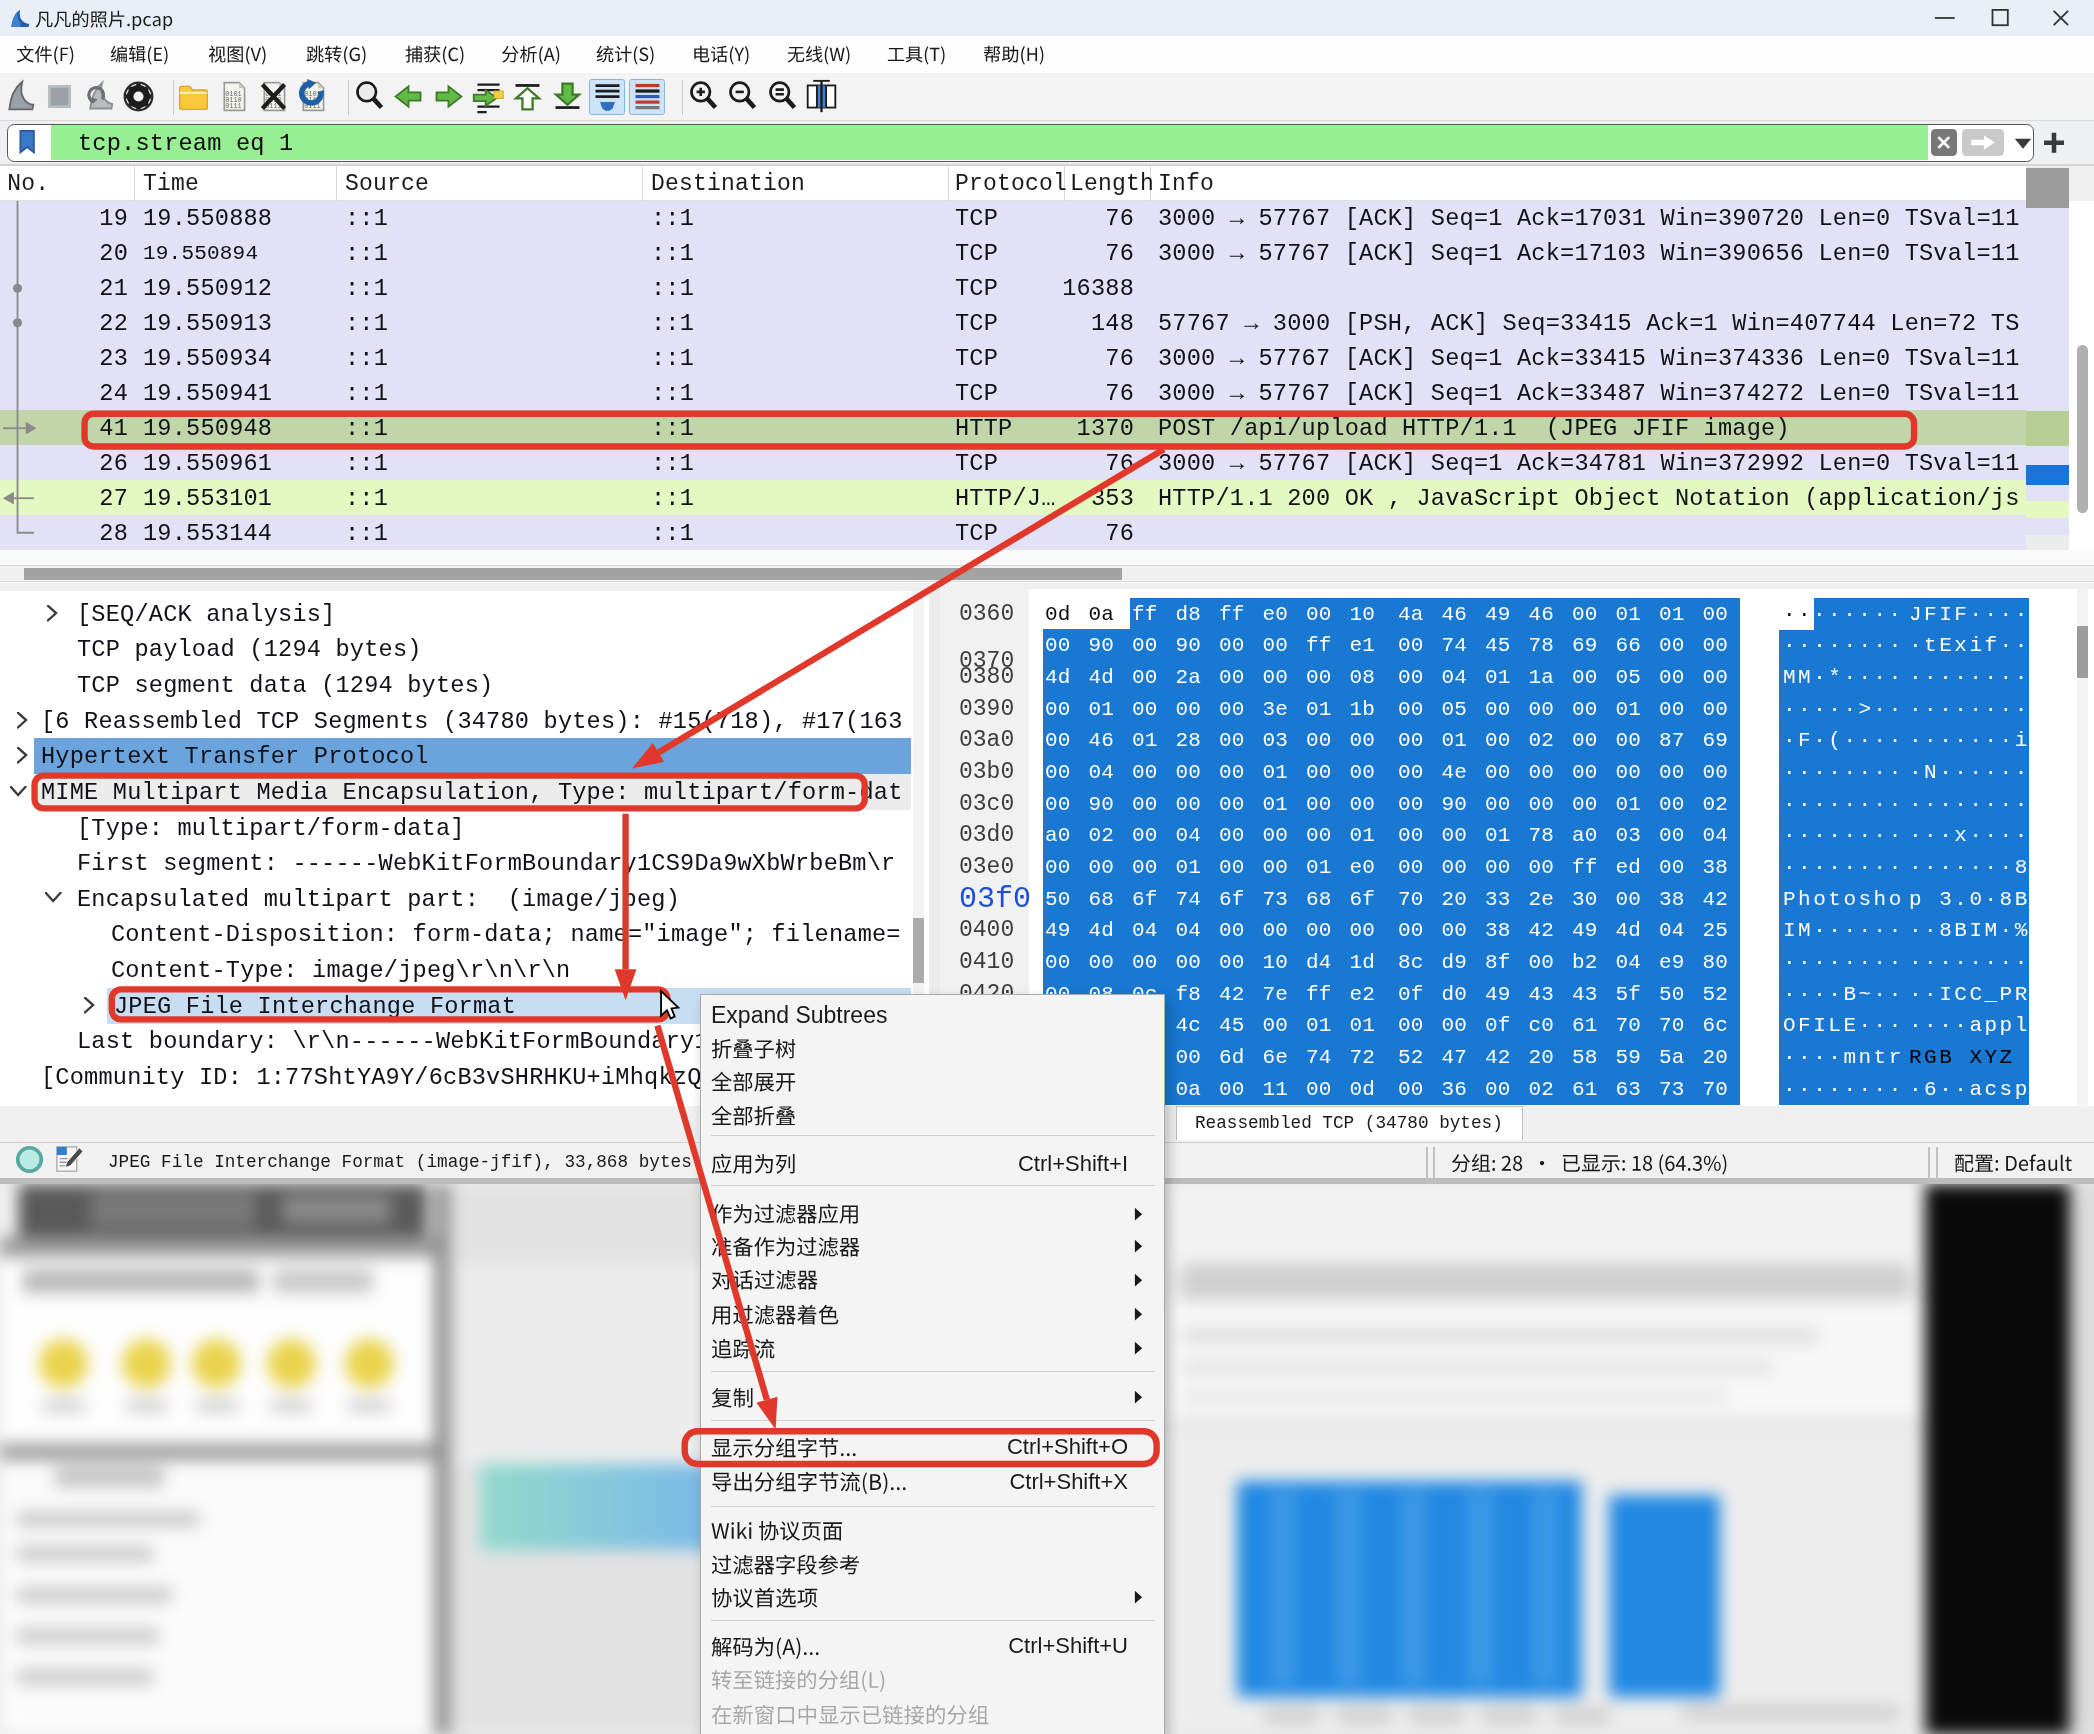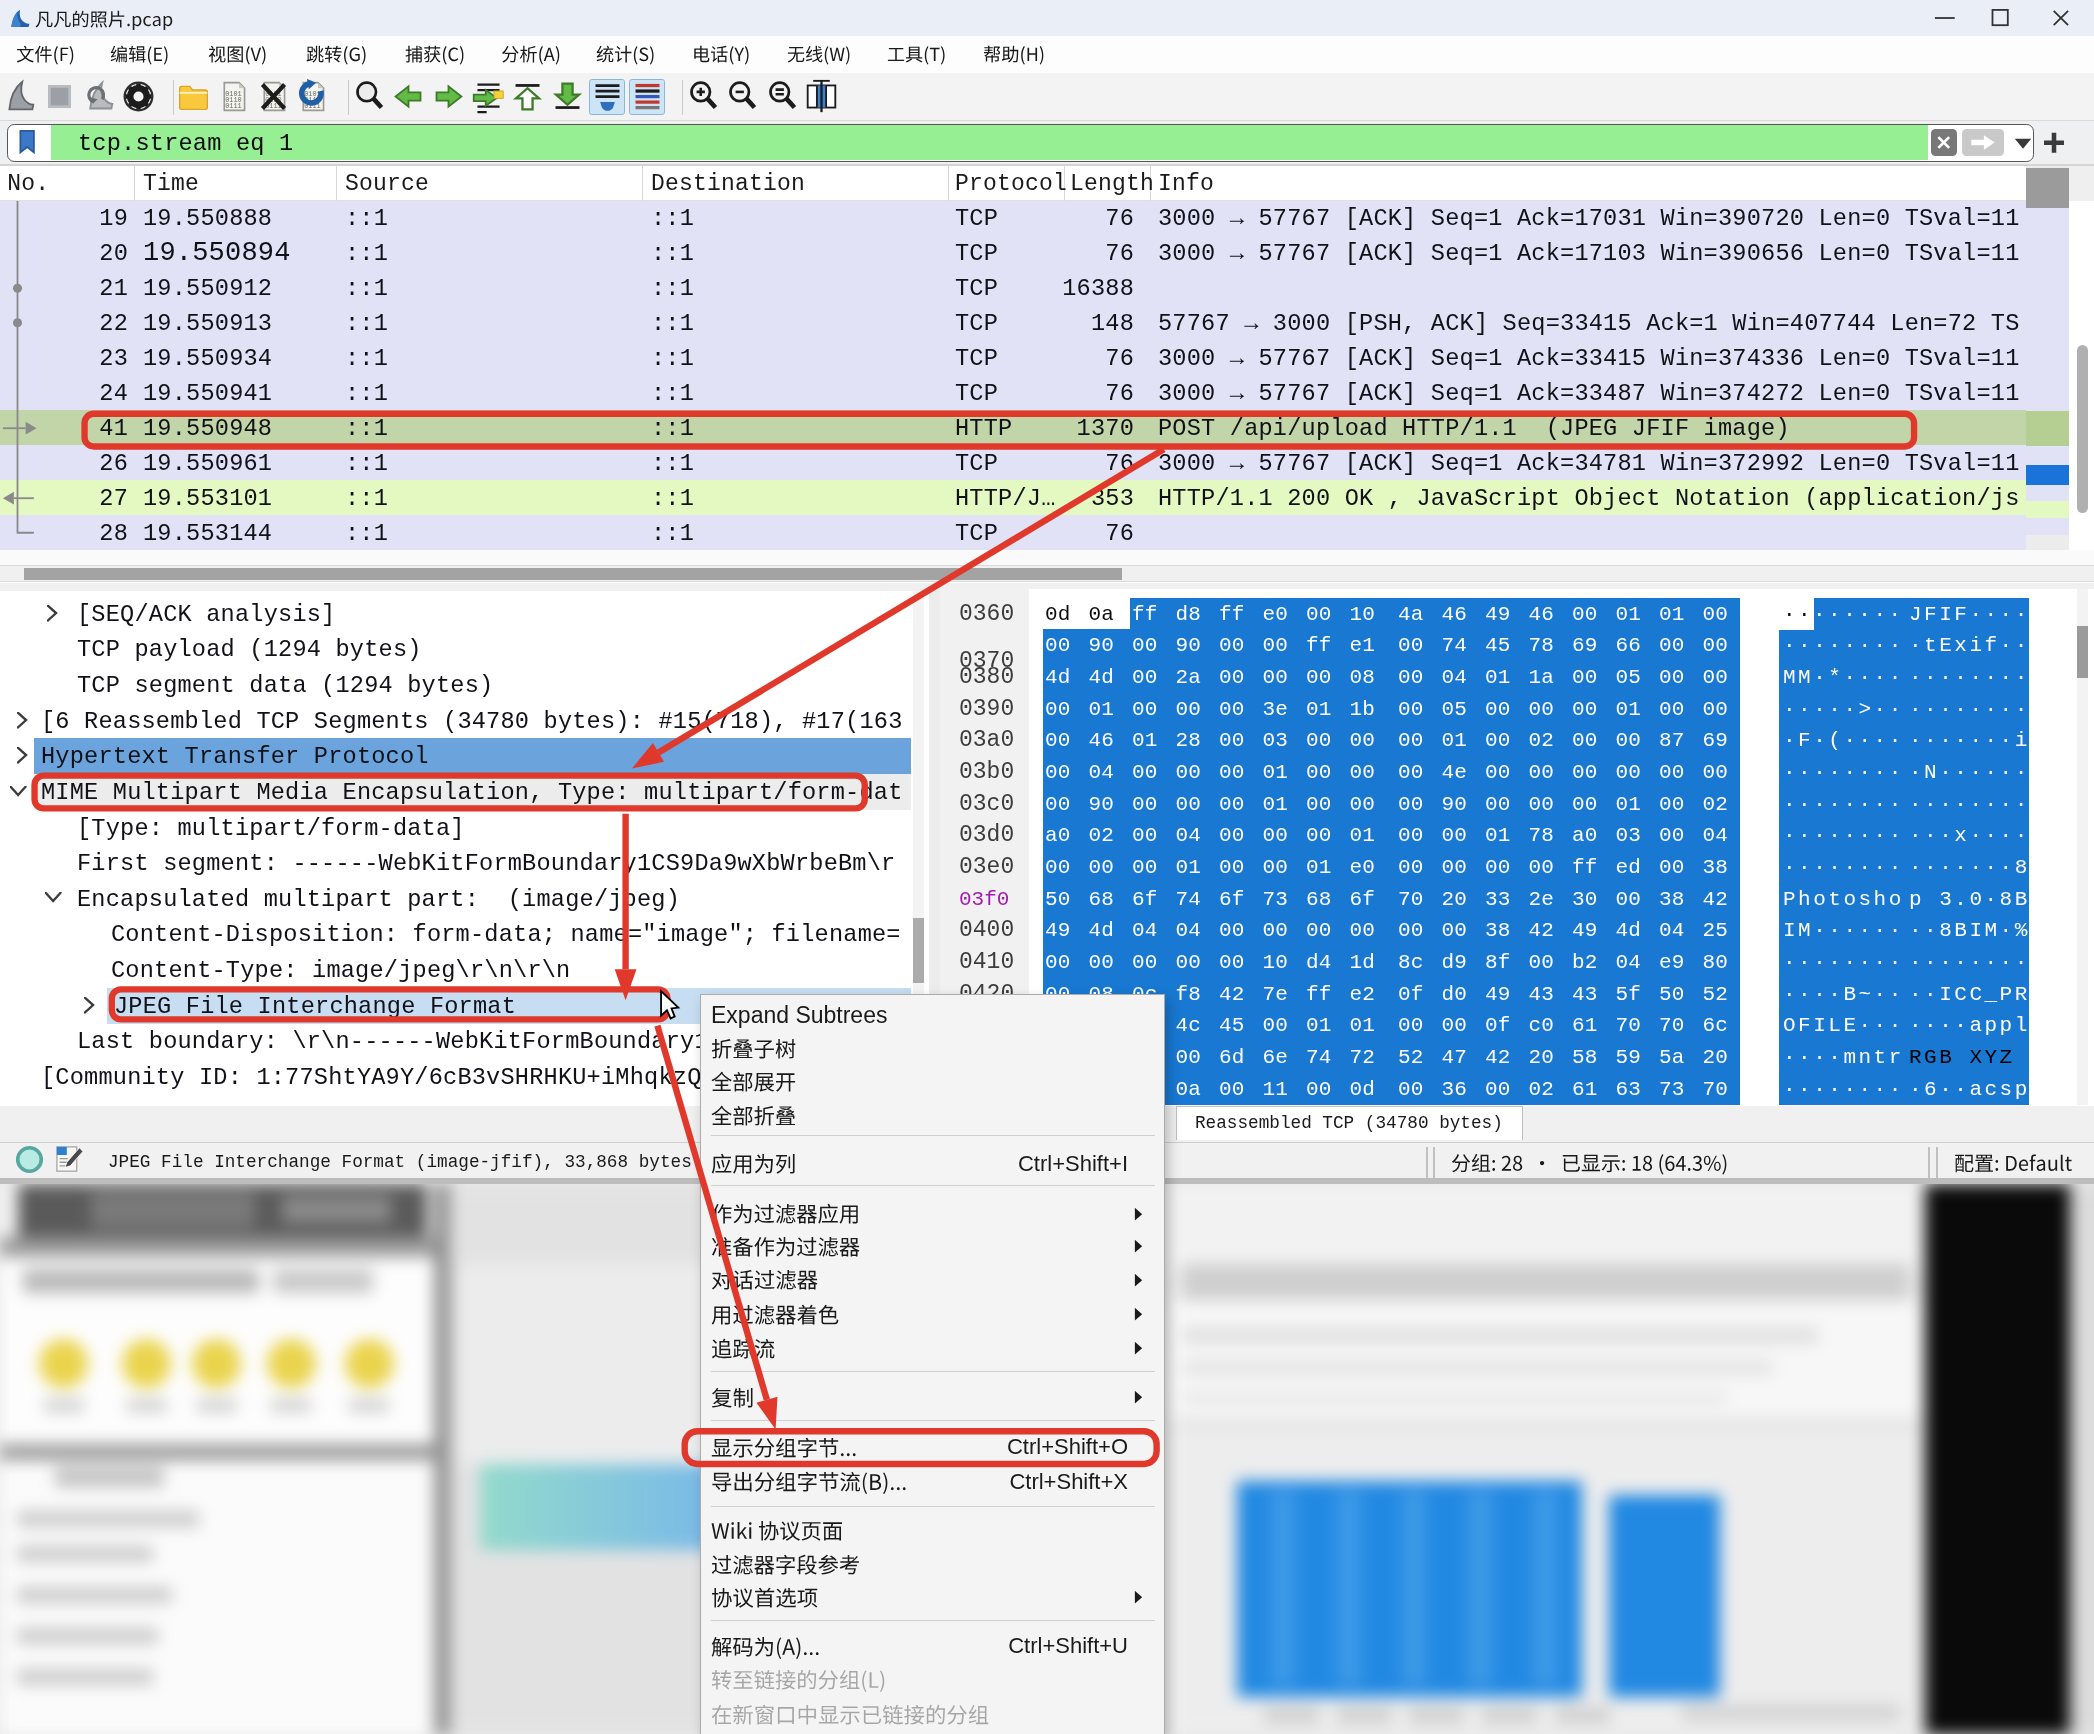--- a/index.html
+++ b/index.html
@@ -204,21 +204,21 @@
 <div style="position:absolute;left:0px;top:201px;width:2026px;height:35px;background:#e2e2f7"></div>
 <div style="position:absolute;right:1967px;top:218px;transform:translateY(-50%);font-family:'Liberation Mono',monospace;font-size:23.6px;letter-spacing:0.2px;color:#111118;white-space:pre;">19</div>
 <div style="position:absolute;left:143px;top:218px;transform:translateY(-50%);font-family:'Liberation Mono',monospace;font-size:23.6px;letter-spacing:0.2px;color:#111118;white-space:pre;">19.550888</div>
 <div style="position:absolute;left:345px;top:218px;transform:translateY(-50%);font-family:'Liberation Mono',monospace;font-size:23.6px;letter-spacing:0.2px;color:#111118;white-space:pre;">::1</div>
 <div style="position:absolute;left:651px;top:218px;transform:translateY(-50%);font-family:'Liberation Mono',monospace;font-size:23.6px;letter-spacing:0.2px;color:#111118;white-space:pre;">::1</div>
 <div style="position:absolute;left:955px;top:218px;transform:translateY(-50%);font-family:'Liberation Mono',monospace;font-size:23.6px;letter-spacing:0.2px;color:#111118;white-space:pre;">TCP</div>
 <div style="position:absolute;right:961px;top:218px;transform:translateY(-50%);font-family:'Liberation Mono',monospace;font-size:23.6px;letter-spacing:0.2px;color:#111118;white-space:pre;">76</div>
 <div style="position:absolute;left:1158px;top:218px;transform:translateY(-50%);font-family:'Liberation Mono',monospace;font-size:23.6px;letter-spacing:0.2px;color:#111118;white-space:pre;max-width:864px;overflow:hidden;">3000 → 57767 [ACK] Seq=1 Ack=17031 Win=390720 Len=0 TSval=11</div>
 <div style="position:absolute;left:0px;top:236px;width:2026px;height:35px;background:#e2e2f7"></div>
 <div style="position:absolute;right:1967px;top:253px;transform:translateY(-50%);font-family:'Liberation Mono',monospace;font-size:23.6px;letter-spacing:0.2px;color:#111118;white-space:pre;">20</div>
-<div style="position:absolute;left:143px;top:253px;transform:translateY(-50%);font-family:'Liberation Mono',monospace;font-size:27px;letter-spacing:0.2px;color:#111118;white-space:pre;">19.550894</div>
+<div style="position:absolute;left:143px;top:253px;transform:translateY(-50%);font-family:'Liberation Mono',monospace;font-size:21px;letter-spacing:0.2px;color:#111118;white-space:pre;">19.550894</div>
 <div style="position:absolute;left:345px;top:253px;transform:translateY(-50%);font-family:'Liberation Mono',monospace;font-size:23.6px;letter-spacing:0.2px;color:#111118;white-space:pre;">::1</div>
 <div style="position:absolute;left:651px;top:253px;transform:translateY(-50%);font-family:'Liberation Mono',monospace;font-size:23.6px;letter-spacing:0.2px;color:#111118;white-space:pre;">::1</div>
 <div style="position:absolute;left:955px;top:253px;transform:translateY(-50%);font-family:'Liberation Mono',monospace;font-size:23.6px;letter-spacing:0.2px;color:#111118;white-space:pre;">TCP</div>
 <div style="position:absolute;right:961px;top:253px;transform:translateY(-50%);font-family:'Liberation Mono',monospace;font-size:23.6px;letter-spacing:0.2px;color:#111118;white-space:pre;">76</div>
 <div style="position:absolute;left:1158px;top:253px;transform:translateY(-50%);font-family:'Liberation Mono',monospace;font-size:23.6px;letter-spacing:0.2px;color:#111118;white-space:pre;max-width:864px;overflow:hidden;">3000 → 57767 [ACK] Seq=1 Ack=17103 Win=390656 Len=0 TSval=11</div>
 <div style="position:absolute;left:0px;top:271px;width:2026px;height:35px;background:#e2e2f7"></div>
 <div style="position:absolute;right:1967px;top:288px;transform:translateY(-50%);font-family:'Liberation Mono',monospace;font-size:23.6px;letter-spacing:0.2px;color:#111118;white-space:pre;">21</div>
 <div style="position:absolute;left:143px;top:288px;transform:translateY(-50%);font-family:'Liberation Mono',monospace;font-size:23.6px;letter-spacing:0.2px;color:#111118;white-space:pre;">19.550912</div>
 <div style="position:absolute;left:345px;top:288px;transform:translateY(-50%);font-family:'Liberation Mono',monospace;font-size:23.6px;letter-spacing:0.2px;color:#111118;white-space:pre;">::1</div>
 <div style="position:absolute;left:651px;top:288px;transform:translateY(-50%);font-family:'Liberation Mono',monospace;font-size:23.6px;letter-spacing:0.2px;color:#111118;white-space:pre;">::1</div>
@@ -390,21 +390,21 @@
 <div style="position:absolute;left:19px;top:246px;transform:translateY(-50%);font-family:'Liberation Mono',monospace;font-size:23px;letter-spacing:0px;color:#3c3c3c;white-space:pre;">03d0</div>
 <div style="position:absolute;left:105px;top:246px;transform:translateY(-50%);font-family:'Liberation Mono',monospace;font-size:21px;letter-spacing:0.1px;color:#fff;white-space:pre;word-spacing:5.4px;">a0 02 00 04 00 00 00 01</div>
 <div style="position:absolute;left:843px;top:246px;transform:translateY(-50%);font-family:'Liberation Mono',monospace;font-size:21px;letter-spacing:2.5px;color:#fff;white-space:pre;">········</div>
 <div style="position:absolute;left:458px;top:246px;transform:translateY(-50%);font-family:'Liberation Mono',monospace;font-size:21px;letter-spacing:0.1px;color:#fff;white-space:pre;word-spacing:5.4px;">00 00 01 78 a0 03 00 04</div>
 <div style="position:absolute;left:969px;top:246px;transform:translateY(-50%);font-family:'Liberation Mono',monospace;font-size:21px;letter-spacing:2.5px;color:#fff;white-space:pre;">···x····</div>
 <div style="position:absolute;left:19px;top:278px;transform:translateY(-50%);font-family:'Liberation Mono',monospace;font-size:23px;letter-spacing:0px;color:#3c3c3c;white-space:pre;">03e0</div>
 <div style="position:absolute;left:105px;top:278px;transform:translateY(-50%);font-family:'Liberation Mono',monospace;font-size:21px;letter-spacing:0.1px;color:#fff;white-space:pre;word-spacing:5.4px;">00 00 00 01 00 00 01 e0</div>
 <div style="position:absolute;left:843px;top:278px;transform:translateY(-50%);font-family:'Liberation Mono',monospace;font-size:21px;letter-spacing:2.5px;color:#fff;white-space:pre;">········</div>
 <div style="position:absolute;left:458px;top:278px;transform:translateY(-50%);font-family:'Liberation Mono',monospace;font-size:21px;letter-spacing:0.1px;color:#fff;white-space:pre;word-spacing:5.4px;">00 00 00 00 ff ed 00 38</div>
 <div style="position:absolute;left:969px;top:278px;transform:translateY(-50%);font-family:'Liberation Mono',monospace;font-size:21px;letter-spacing:2.5px;color:#fff;white-space:pre;">·······8</div>
-<div style="position:absolute;left:19px;top:310px;transform:translateY(-50%);font-family:'Liberation Mono',monospace;font-size:21px;letter-spacing:0px;color:#a21caf;white-space:pre;">03f0</div>
+<div style="position:absolute;left:19px;top:310px;transform:translateY(-50%);font-family:'Liberation Mono',monospace;font-size:30px;letter-spacing:0px;color:#1d4ed8;white-space:pre;">03f0</div>
 <div style="position:absolute;left:105px;top:310px;transform:translateY(-50%);font-family:'Liberation Mono',monospace;font-size:21px;letter-spacing:0.1px;color:#fff;white-space:pre;word-spacing:5.4px;">50 68 6f 74 6f 73 68 6f</div>
 <div style="position:absolute;left:843px;top:310px;transform:translateY(-50%);font-family:'Liberation Mono',monospace;font-size:21px;letter-spacing:2.5px;color:#fff;white-space:pre;">Photosho</div>
 <div style="position:absolute;left:458px;top:310px;transform:translateY(-50%);font-family:'Liberation Mono',monospace;font-size:21px;letter-spacing:0.1px;color:#fff;white-space:pre;word-spacing:5.4px;">70 20 33 2e 30 00 38 42</div>
 <div style="position:absolute;left:969px;top:310px;transform:translateY(-50%);font-family:'Liberation Mono',monospace;font-size:21px;letter-spacing:2.5px;color:#fff;white-space:pre;">p 3.0·8B</div>
 <div style="position:absolute;left:19px;top:341px;transform:translateY(-50%);font-family:'Liberation Mono',monospace;font-size:23px;letter-spacing:0px;color:#3c3c3c;white-space:pre;">0400</div>
 <div style="position:absolute;left:105px;top:341px;transform:translateY(-50%);font-family:'Liberation Mono',monospace;font-size:21px;letter-spacing:0.1px;color:#fff;white-space:pre;word-spacing:5.4px;">49 4d 04 04 00 00 00 00</div>
 <div style="position:absolute;left:843px;top:341px;transform:translateY(-50%);font-family:'Liberation Mono',monospace;font-size:21px;letter-spacing:2.5px;color:#fff;white-space:pre;">IM······</div>
 <div style="position:absolute;left:458px;top:341px;transform:translateY(-50%);font-family:'Liberation Mono',monospace;font-size:21px;letter-spacing:0.1px;color:#fff;white-space:pre;word-spacing:5.4px;">00 00 38 42 49 4d 04 25</div>
 <div style="position:absolute;left:969px;top:341px;transform:translateY(-50%);font-family:'Liberation Mono',monospace;font-size:21px;letter-spacing:2.5px;color:#fff;white-space:pre;">··8BIM·%</div>
 <div style="position:absolute;left:19px;top:373px;transform:translateY(-50%);font-family:'Liberation Mono',monospace;font-size:23px;letter-spacing:0px;color:#3c3c3c;white-space:pre;">0410</div>

